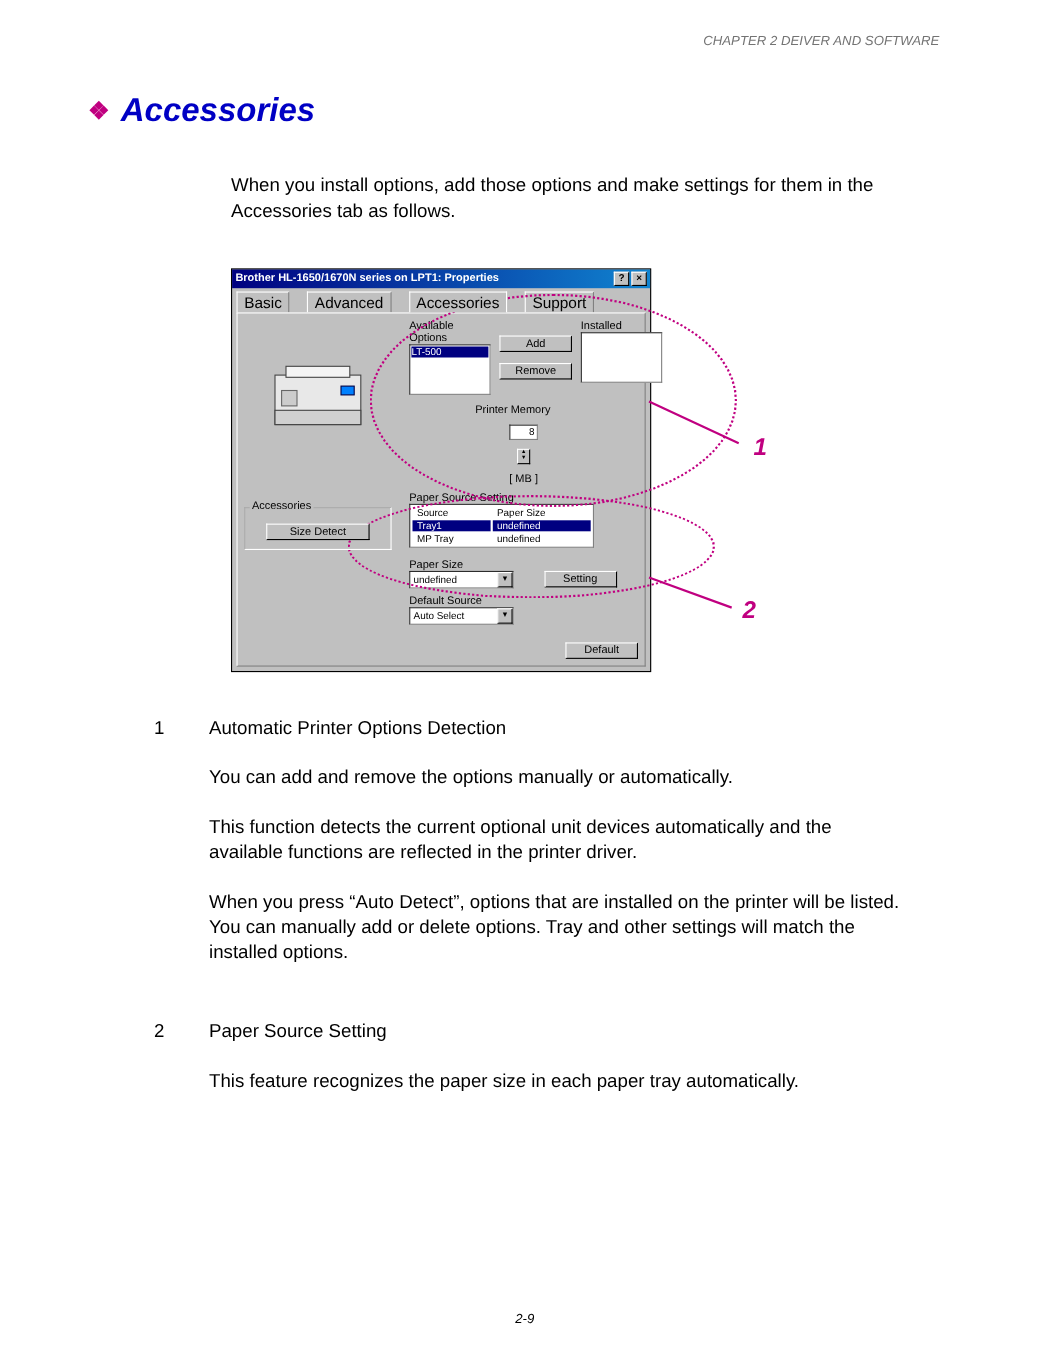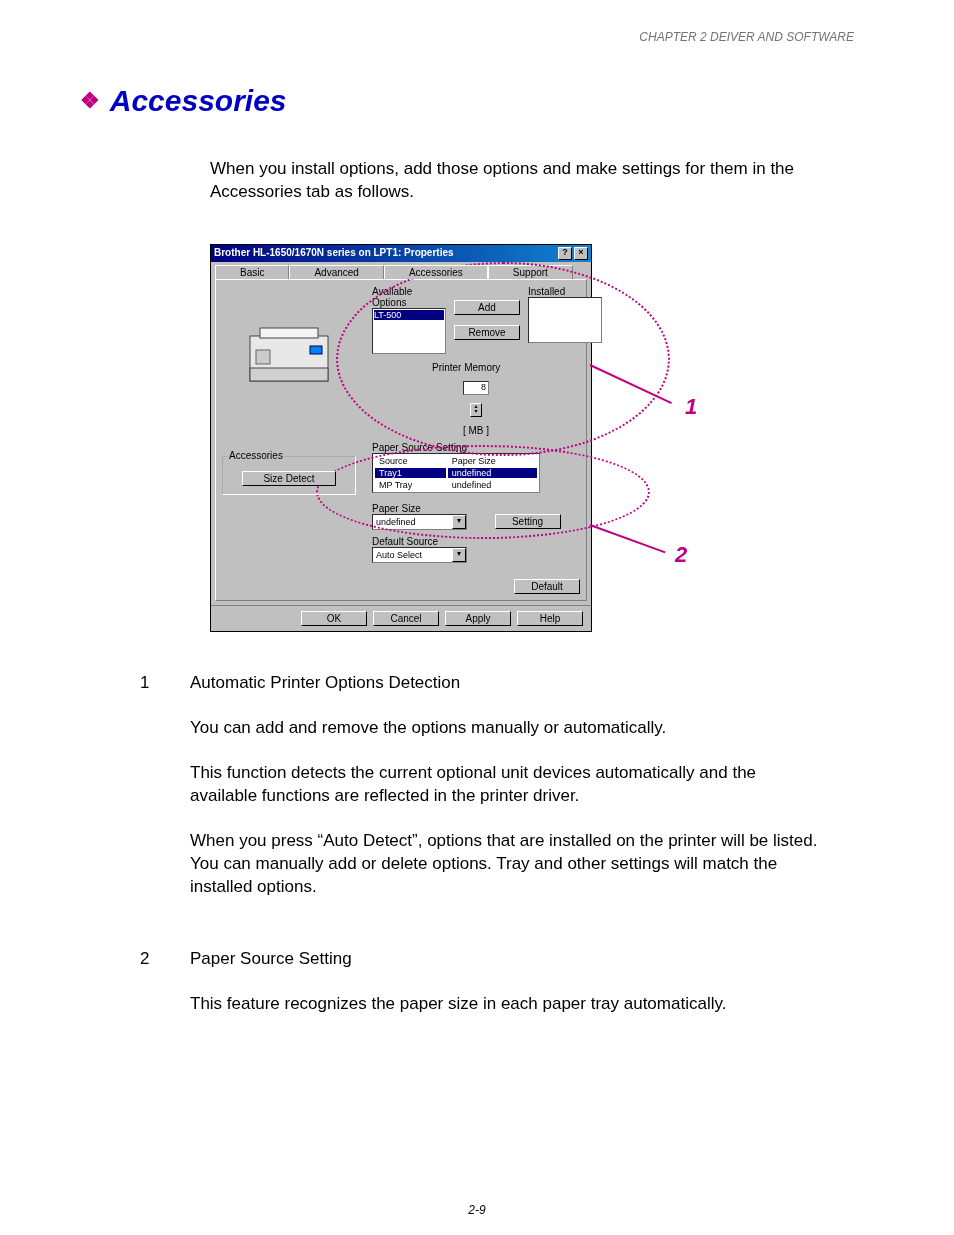--- a/index.html
+++ b/index.html
@@ -85,23 +85,23 @@
     font-family: Arial;
   }
   .tabs {
     display: flex;
     margin: 3px 4px 0 4px;
   }
   .tab {
     border: 1px solid #fff;
     border-bottom: none;
     background: #c0c0c0;
-    padding: 1px 24px;
-    font-size: 10px;
-    margin-right: 0;
+    padding: 1px 6px;
+    font-size: 14px;
+    margin-right: 16px;
     position: relative;
   }
   .tab.active {
     background: #c0c0c0;
     z-index: 2;
   }
   .tab:not(.active) { border-top-color:#fff; border-left-color:#fff; border-right-color:#808080;}
   .panel {
     border: 1px solid #fff;
     border-right-color: #808080;
@@ -197,21 +197,21 @@
     margin-right: 50px;
     font-size: 17px;
     line-height:1.35;
   }
   .num-row { display:flex; gap:30px; margin-bottom: 28px;}
   .num-row .n { width:20px; }
   .num-row .t { flex:1; }
   .para { margin-bottom: 22px; }
   .page-num {
     text-align:center; font-style:italic; font-size:12px;
-    position:absolute; bottom:18px; left:0; right:0;
+    position:absolute; bottom:29px; left:0; right:0;
   }
   .dotted-ellipse {
     position:absolute; border:2px dotted #c00080; border-radius:50%;
     pointer-events:none;
   }
 </style>
 </head>
 <body>
 
 <div class="page">
@@ -316,26 +316,20 @@
               <span>Auto Select</span>
               <span class="arrow">▾</span>
             </div>
           </div>
 
           <div style="text-align:right; margin-top:10px;">
             <div class="wbtn" style="width:52px; display:inline-block;">Default</div>
           </div>
         </div>
       </div>
-      <div class="dlg-buttons">
-        <div class="wbtn">OK</div>
-        <div class="wbtn">Cancel</div>
-        <div class="wbtn">Apply</div>
-        <div class="wbtn">Help</div>
-      </div>
     </div>
 
     <div class="cline" style="left:380px; top:120px; width:90px; transform:rotate(25deg);"></div>
     <div class="callout" style="left:475px; top:150px;">1</div>
     <div class="cline" style="left:380px; top:280px; width:80px; transform:rotate(20deg);"></div>
     <div class="callout" style="left:465px; top:298px;">2</div>
   </div>
 
   <div class="body-text">
     <div class="num-row">

